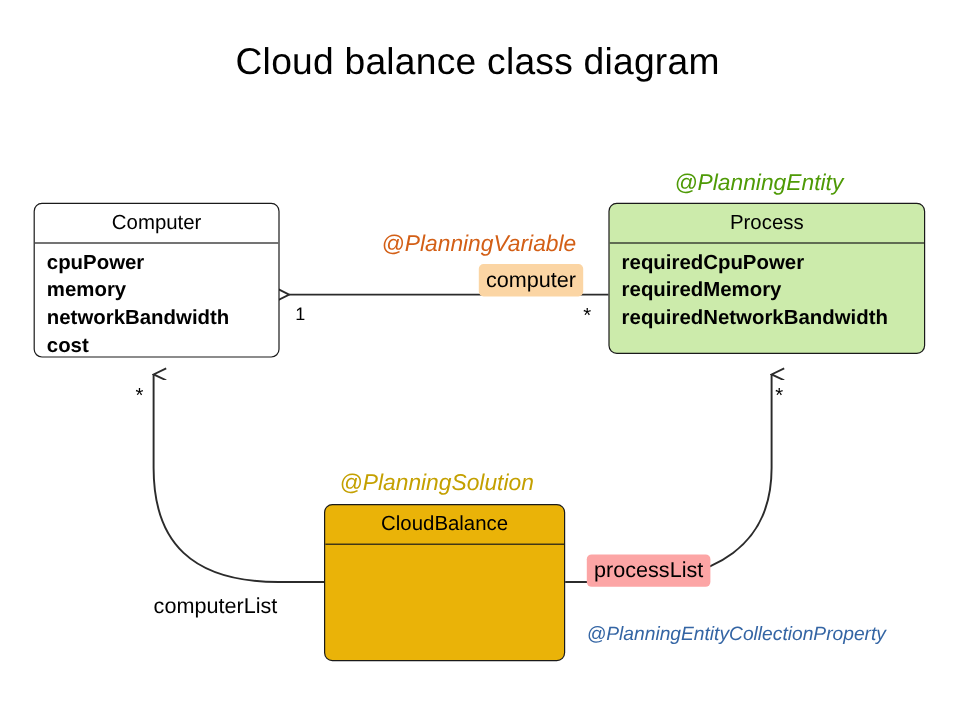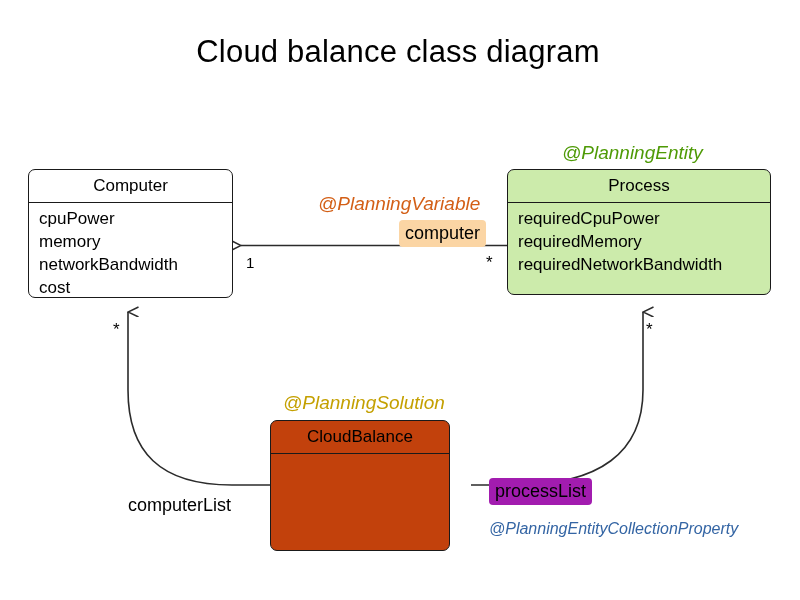--- a/index.html
+++ b/index.html
@@ -59,41 +59,42 @@
     white-space: nowrap;
   }
   .uml-class .cls-attrs {
     padding: 4px 0 0 10px;
     box-sizing: border-box;
   }
   .uml-class .attr {
     font-size: 17px;
     line-height: 23px;
     white-space: nowrap;
+    font-weight: bold;
   }
   #class-computer {
     left: 28px;
     top: 169px;
     width: 205px;
     height: 129px;
     background: #ffffff;
   }
   #class-process {
     left: 507px;
     top: 169px;
     width: 264px;
     height: 126px;
     background: #ccebab;
   }
   #class-cloudbalance {
     left: 270px;
     top: 420px;
-    width: 180px;
+    width: 201px;
     height: 131px;
-    background: #c2410c;
+    background: #eab308;
   }
   
   .annotation {
     position: absolute;
     font-style: italic;
     font-size: 19px;
     white-space: nowrap;
     line-height: 1;
   }
   #anno-planning-entity {
@@ -128,22 +129,22 @@
     white-space: nowrap;
   }
   #role-computer {
     left: 399px;
     top: 220px;
     background: #fbd5a4;
     color: #000000;
   }
   #role-process-list {
     left: 489px;
-    top: 478px;
-    background: #a21caf;
+    top: 462px;
+    background: #fca5a5;
     color: #000000;
   }
   .plain-label {
     position: absolute;
     font-size: 18px;
     line-height: 1;
     white-space: nowrap;
     color: #000000;
   }
   #role-computer-list {

